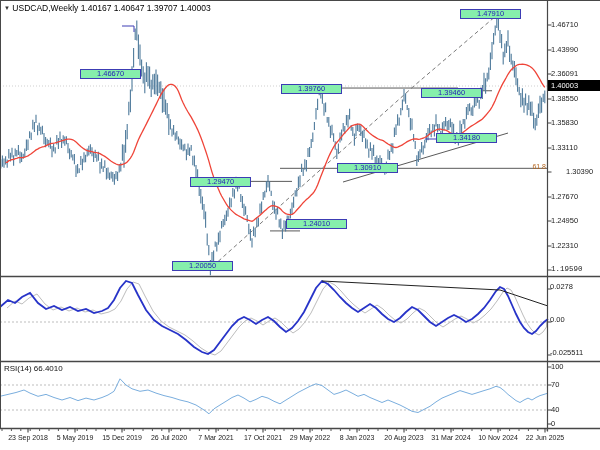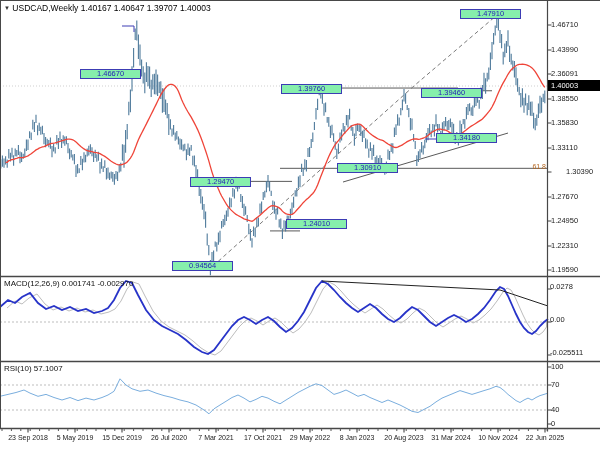--- a/index.html
+++ b/index.html
@@ -484,40 +484,39 @@
       <line x1="545" y1="428.5" x2="545" y2="432.5" stroke="#333" stroke-width="1"></line>
     </svg>
 
   <div class="title">
     <span class="tri">▼</span>
     <span>USDCAD,Weekly</span>
     <span>1.40167 1.40647 1.39707 1.40003</span>
   </div>
 
 
-  <div class="panel-label" style="left:4px;top:279px">MACD(12,26,9) 0.001741 -0.002970</div>
-
-  <div class="panel-label" style="left:4px;top:364px">RSI(10) 57.1007</div>
+
+  <div class="panel-label" style="left:4px;top:364px">RSI(14) 66.4010</div>
 
   <div class="pricetag" style="left:548px;top:80px;width:51px;height:11px">1.40003</div>
 
   <div class="fib" style="left:527px;top:166px;width:19px;text-align:right">61.8</div>
 
   <div id="labels">
       <div class="txt" style="left: 551px; top: 25px;">1.46710</div>
       <div class="txt" style="left: 551px; top: 50px;">1.43990</div>
       <div class="txt" style="left: 551px; top: 74px;">2.36091</div>
       <div class="txt" style="left: 551px; top: 99px;">1.38550</div>
       <div class="txt" style="left: 551px; top: 123px;">1.35830</div>
       <div class="txt" style="left: 551px; top: 148px;">1.33110</div>
       <div class="txt" style="left: 566px; top: 172px;">1.30390</div>
       <div class="txt" style="left: 551px; top: 197px;">1.27670</div>
       <div class="txt" style="left: 551px; top: 221px;">1.24950</div>
       <div class="txt" style="left: 551px; top: 246px;">1.22310</div>
-      <div class="txt" style="left: 551px; top: 270px;">1.19590</div>
+      <div class="txt" style="left: 551px; top: 270px; font-family: Liberation Mono, monospace;">1.19590</div>
       <div class="txt" style="left: 550px; top: 287px;">0.0278</div>
       <div class="txt" style="left: 550px; top: 320px; text-align: center;">0.00</div>
       <div class="txt" style="left: 550px; top: 353px;">-0.025511</div>
       <div class="txt" style="left: 551px; top: 367px;">100</div>
       <div class="txt" style="left: 551px; top: 385px;">70</div>
       <div class="txt" style="left: 551px; top: 410px;">40</div>
       <div class="txt" style="left: 551px; top: 424px;">0</div>
       <div class="txt xlab" style="left: 28px; top: 434px; transform: translateX(-50%);">23 Sep 2018</div>
       <div class="txt xlab" style="left: 75px; top: 434px; transform: translateX(-50%);">5 May 2019</div>
       <div class="txt xlab" style="left: 122px; top: 434px; transform: translateX(-50%);">15 Dec 2019</div>
@@ -531,15 +530,15 @@
       <div class="txt xlab" style="left: 498px; top: 434px; transform: translateX(-50%);">10 Nov 2024</div>
       <div class="txt xlab" style="left: 545px; top: 434px; transform: translateX(-50%);">22 Jun 2025</div>
       <div class="callout" style="left: 80px; top: 21px; margin-top: 48px;">1.46670</div>
       <div class="callout" style="left: 460px; top: 9px;">1.47910</div>
       <div class="callout" style="left: 281px; top: 84px;">1.39760</div>
       <div class="callout" style="left: 421px; top: 88px;">1.39460</div>
       <div class="callout" style="left: 436px; top: 133px;">1.34180</div>
       <div class="callout" style="left: 337px; top: 163px;">1.30910</div>
       <div class="callout" style="left: 190px; top: 177px;">1.29470</div>
       <div class="callout" style="left: 240px; top: 219px; margin-left: 46px;">1.24010</div>
-      <div class="callout" style="left: 172px; top: 261px;">0.94564</div>
+      <div class="callout" style="left: 172px; top: 261px;">1.20050</div>
     </div>
 </div>
 
 </body></html>

